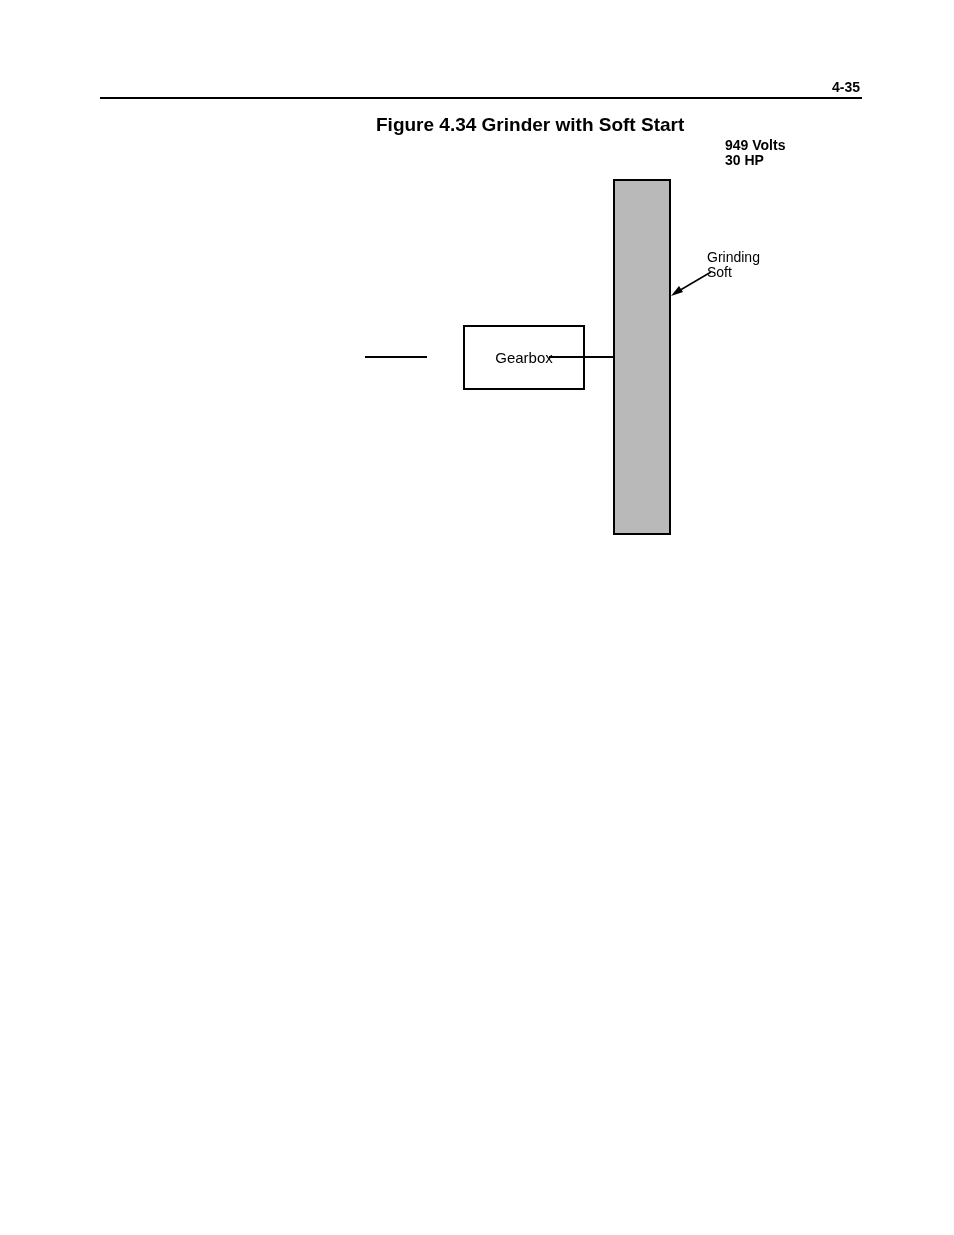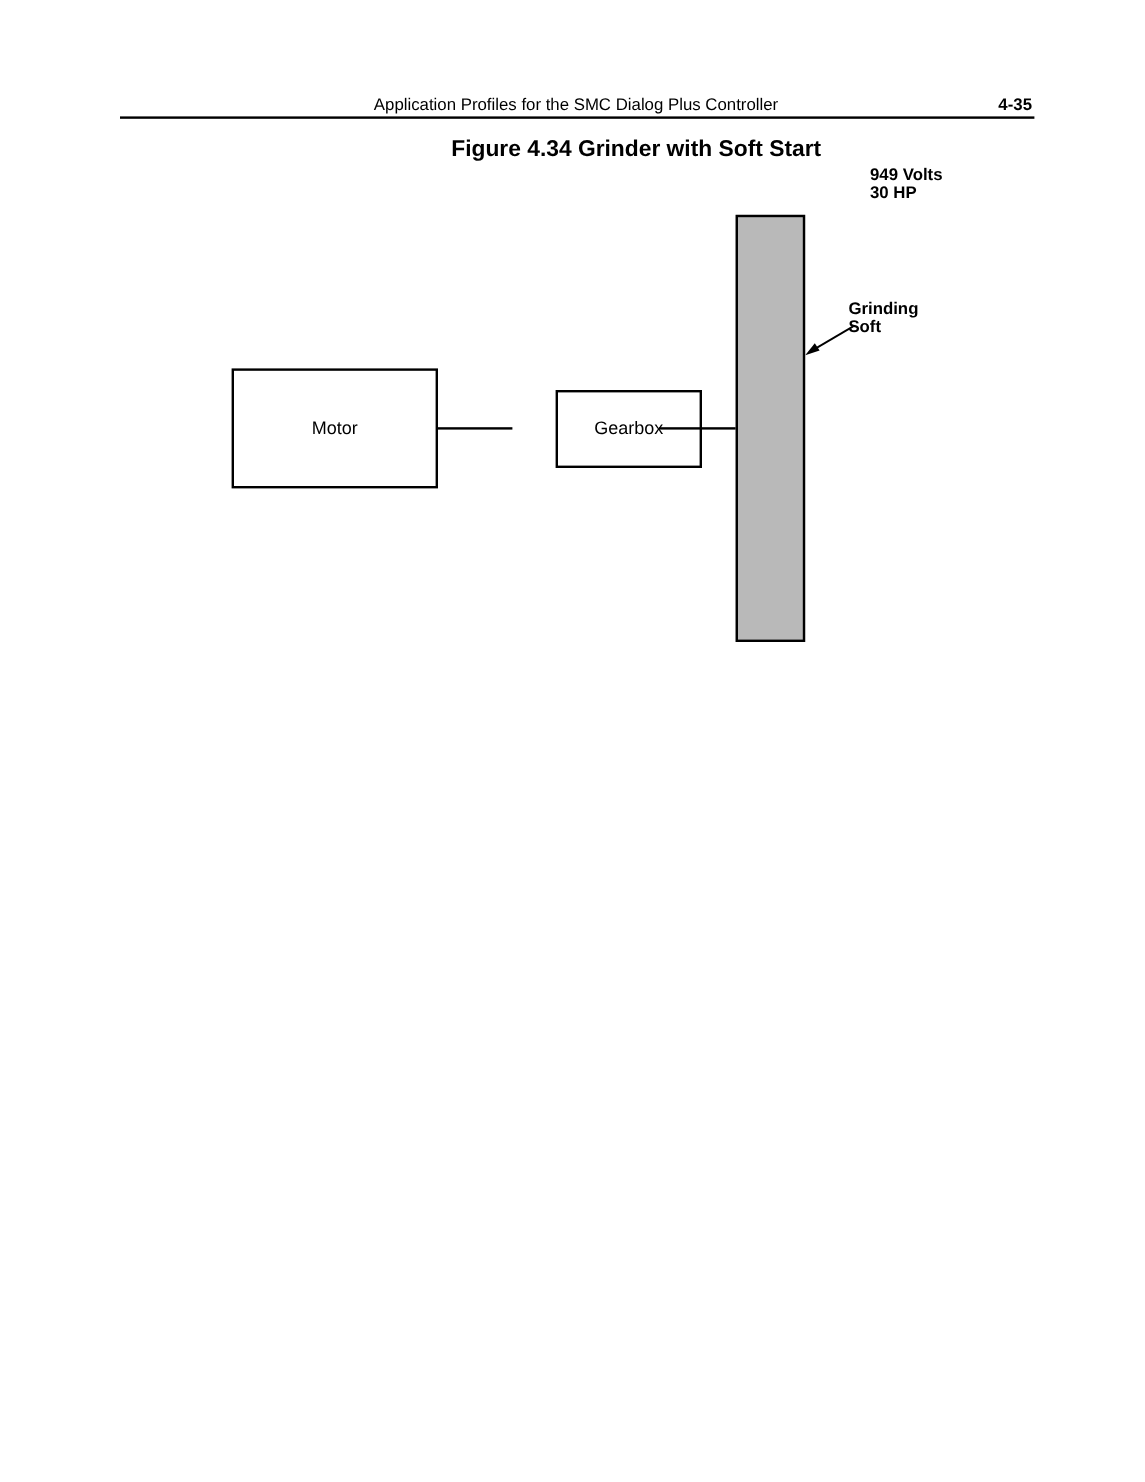--- a/index.html
+++ b/index.html
@@ -104,47 +104,43 @@
     left: 549px;
     width: 64px;
     border-top: 2px solid #000;
   }
   .wheel-label {
     position: absolute;
     top: 250px;
     left: 707px;
     font-size: 14px;
     line-height: 1.1;
-    font-weight: 700;
+    font-weight: 400;
   }
   .arrow-svg {
     position: absolute;
     top: 270px;
     left: 671px;
   }
 </style>
 </head>
 <body>
 
 <div class="page">
 
-  <div class="header-title">Application Profiles for the SMC Dialog Plus Controller</div>
   <div class="page-number">4-35</div>
   <div class="rule"></div>
 
   <div class="figure-caption">Figure 4.34 Grinder with Soft Start</div>
 
   <div class="spec">
     <div>949 Volts</div>
     <div>30 HP</div>
   </div>
 
-  <div class="motor-box">
-    <span>Motor</span>
-  </div>
 
   <div class="gearbox-box">
     <span>Gearbox</span>
   </div>
 
   <div class="wheel-box"></div>
 
   <div class="line1"></div>
   <div class="line2"></div>
 

